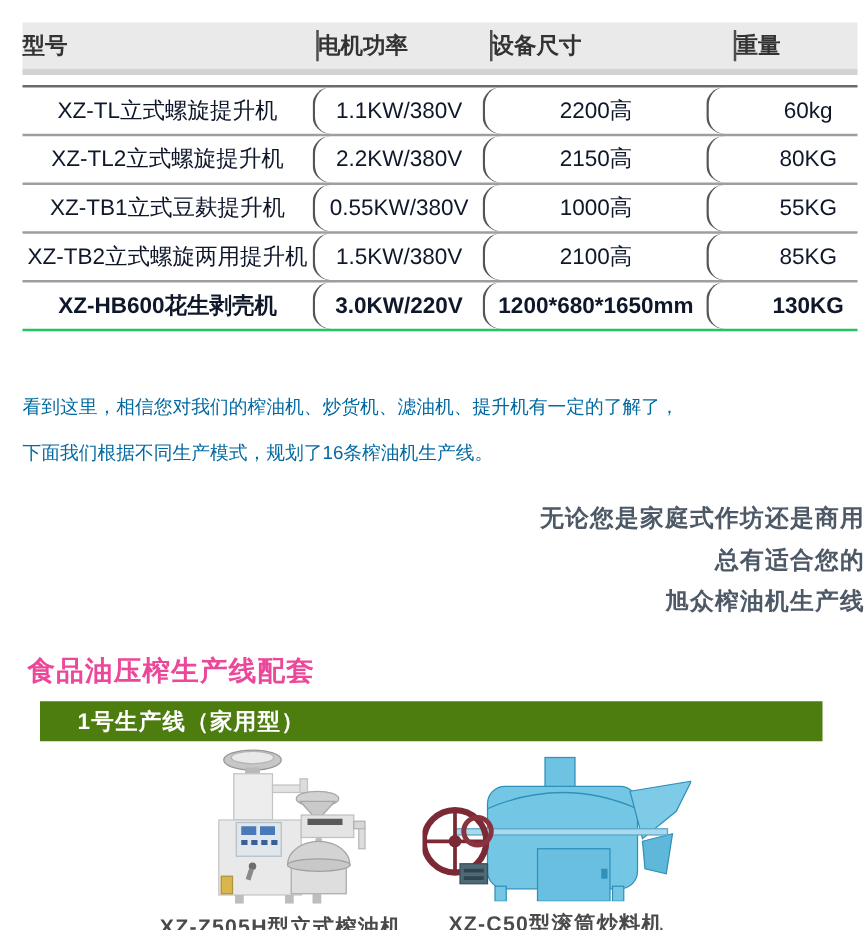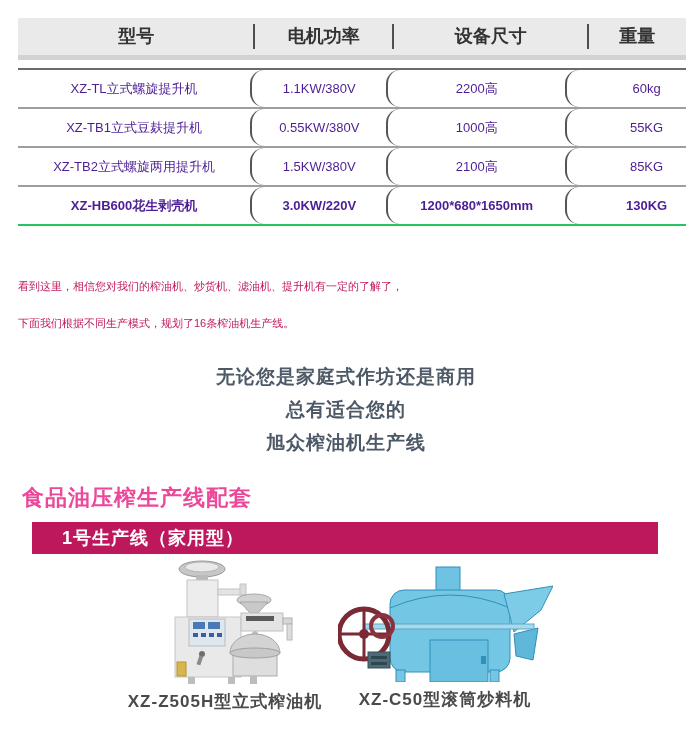--- a/index.html
+++ b/index.html
@@ -6,46 +6,46 @@
   body{
     width:692px;height:744px;overflow:hidden;background:#ffffff;
     font-family:"Liberation Sans","DejaVu Sans",sans-serif;
     -webkit-font-smoothing:antialiased;
   }
   .page{position:relative;width:692px;height:744px;}
 
   
   .spec-table{margin:18px 6px 0 18px;width:668px;}
   .thead{display:flex;background:#eaeaea;height:37px;}
-  .th{font-weight:bold;font-size:18px;color:#333333;text-align:center;
+  .th{font-weight:bold;font-size:18px;color:#333333;text-align:left;
       line-height:37px;position:relative;}
   .th:not(.c1)::after{content:"";position:absolute;left:-1px;top:6px;bottom:6px;
       width:2px;background:#4f4f4f;}
   .thead-strip{height:5px;background:#d2d2d2;margin-bottom:8px;}
   .tbody{border-top:2px solid #6b6b6b;}
   .tr{display:flex;height:37px;border-bottom:2px solid #9e9e9e;}
   .tr:last-child{border-bottom:2px solid #22c55e;font-weight:bold;}
-  .td{font-size:13px;color:#4c1d95;text-align:center;line-height:37px;}
+  .td{font-size:18px;color:#0f172a;text-align:center;line-height:37px;}
   .td:not(.c1){border-left:2px solid #555555;}
   .c1{width:247px;}.c2{width:145px;}.c3{width:204px;}.c4{width:102px;}
   .td.c2,.td.c3,.td.c4{width:143px;border-radius:14px;}
   .td.c3{width:188px;}
   .td.c4{width:84px;padding-left:40px;}
 
   
-  .intro{margin:42px 18px 0 18px;font-size:11px;color:#be185d;line-height:37px;}
+  .intro{margin:42px 18px 0 18px;font-size:15px;color:#0369a1;line-height:37px;}
 
   
-  .slogan{margin-top:18px;text-align:center;font-weight:bold;font-size:19px;
+  .slogan{margin-top:18px;text-align:right;font-weight:bold;font-size:19px;
       color:#4d5966;line-height:33px;letter-spacing:1px;}
 
   
   .section-title{margin:24px 0 0 22px;font-size:22px;font-weight:bold;
       color:#ec4899;letter-spacing:1px;}
-  .banner{margin:9px 0 0 32px;width:626px;height:32px;background:#be185d;
+  .banner{margin:9px 0 0 32px;width:626px;height:32px;background:#4d7c0f;
       color:#ffffff;font-weight:bold;font-size:18px;line-height:32px;
       padding-left:30px;box-sizing:border-box;letter-spacing:1px;}
 
   
   .products{position:relative;height:158px;margin-top:4px;}
   .product{position:absolute;margin:0;text-align:center;}
   .p1{left:105px;top:0;width:240px;}
   .p2{left:330px;top:6px;width:230px;}
   .product figcaption{font-size:17px;color:#4a4a4a;font-weight:bold;
       margin-top:2px;letter-spacing:1px;}
@@ -62,20 +62,26 @@
       <div class="th c3">设备尺寸</div>
       <div class="th c4">重量</div>
     </div>
     <div class="thead-strip"></div>
     <div class="tbody">
       <div class="tr">
         <div class="td c1">XZ-TL立式螺旋提升机</div>
         <div class="td c2">1.1KW/380V</div>
         <div class="td c3">2200高</div>
         <div class="td c4">60kg</div>
+      </div>
+      <div class="tr">
+        <div class="td c1">XZ-TL2立式螺旋提升机</div>
+        <div class="td c2">2.2KW/380V</div>
+        <div class="td c3">2150高</div>
+        <div class="td c4">80KG</div>
       </div>
       <div class="tr">
         <div class="td c1">XZ-TB1立式豆麸提升机</div>
         <div class="td c2">0.55KW/380V</div>
         <div class="td c3">1000高</div>
         <div class="td c4">55KG</div>
       </div>
       <div class="tr">
         <div class="td c1">XZ-TB2立式螺旋两用提升机</div>
         <div class="td c2">1.5KW/380V</div>

